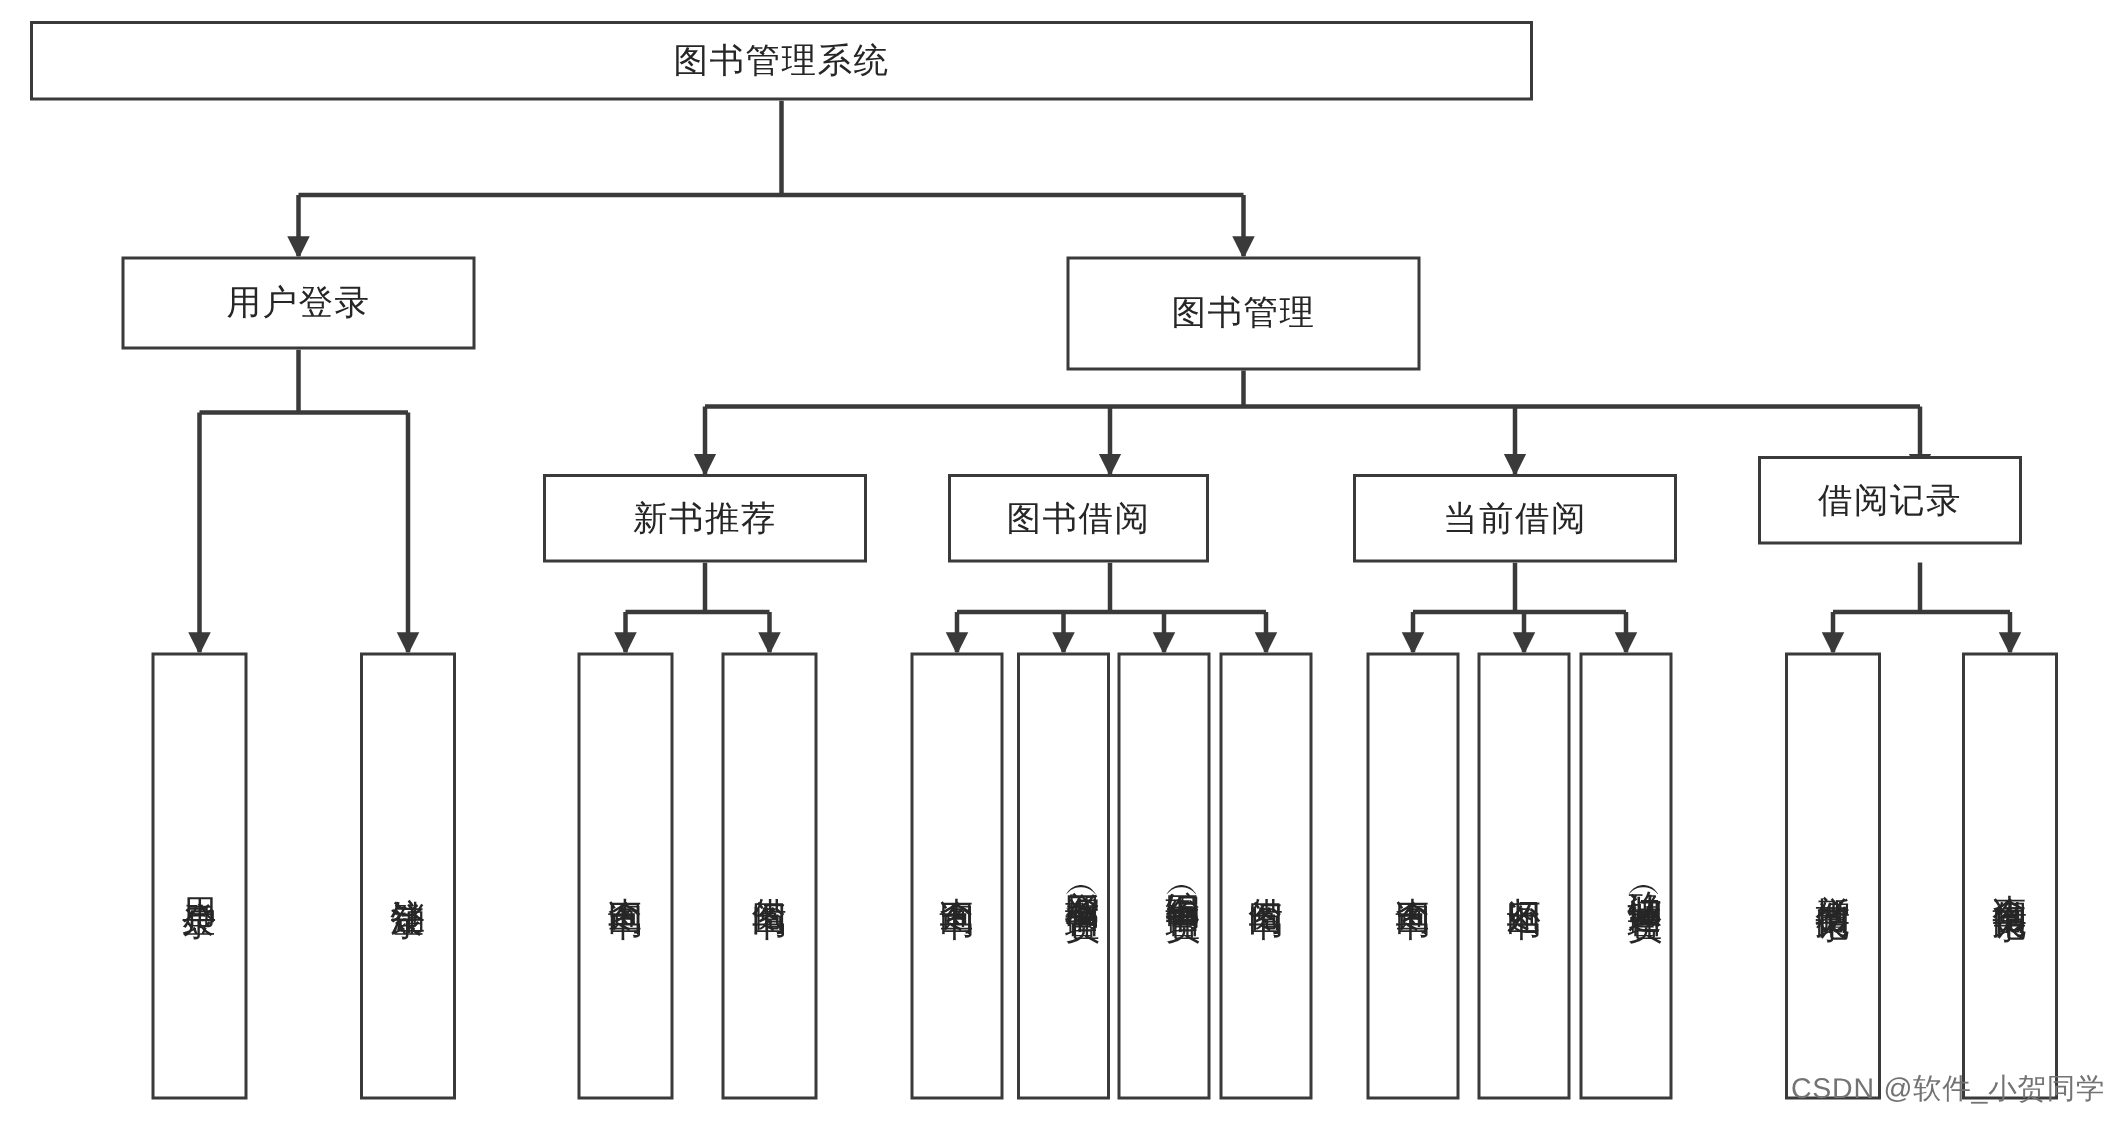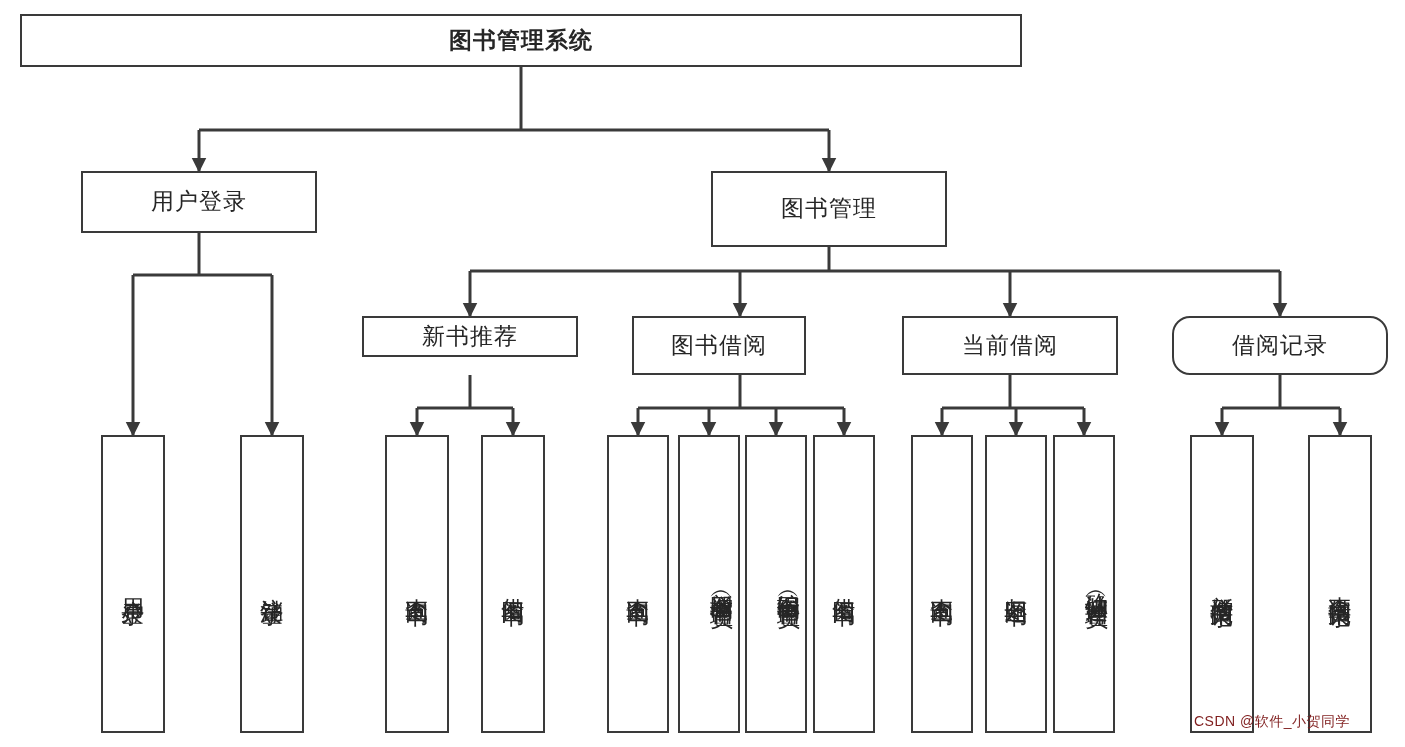--- a/index.html
+++ b/index.html
@@ -47,22 +47,22 @@
   svg.links {
     position: absolute;
     left: 0;
     top: 0;
     width: 1405px;
     height: 747px;
     pointer-events: none;
   }
   .watermark {
     position: absolute;
-    font-size: 14px;
-    color: #7f1d1d;
+    font-size: 19px;
+    color: #737373;
     letter-spacing: 0.5px;
     white-space: nowrap;
   }
 </style>
 </head>
 <body>
 
 <div id="canvas">
   <svg class="links" id="links">
       <defs>
@@ -98,27 +98,27 @@
       <line x1="942" y1="408" x2="1084" y2="408" stroke="#3a3a3a" stroke-width="3"></line>
       <line x1="942" y1="408" x2="942" y2="435" stroke="#3a3a3a" stroke-width="3" marker-end="url(#arrow)"></line>
       <line x1="1016" y1="408" x2="1016" y2="435" stroke="#3a3a3a" stroke-width="3" marker-end="url(#arrow)"></line>
       <line x1="1084" y1="408" x2="1084" y2="435" stroke="#3a3a3a" stroke-width="3" marker-end="url(#arrow)"></line>
       <line x1="1280" y1="375" x2="1280" y2="408" stroke="#3a3a3a" stroke-width="3"></line>
       <line x1="1222" y1="408" x2="1340" y2="408" stroke="#3a3a3a" stroke-width="3"></line>
       <line x1="1222" y1="408" x2="1222" y2="435" stroke="#3a3a3a" stroke-width="3" marker-end="url(#arrow)"></line>
       <line x1="1340" y1="408" x2="1340" y2="435" stroke="#3a3a3a" stroke-width="3" marker-end="url(#arrow)"></line>
     </svg>
   <div id="nodes">
-      <div class="node node-h" style="left: 20px; top: 14px; width: 1002px; height: 53px; font-weight: bold;">图书管理系统</div>
+      <div class="node node-h" style="left: 20px; top: 14px; width: 1002px; height: 53px;">图书管理系统</div>
       <div class="node node-h" style="left: 81px; top: 171px; width: 236px; height: 62px;">用户登录</div>
       <div class="node node-h" style="left: 711px; top: 171px; width: 236px; height: 76px;">图书管理</div>
-      <div class="node node-h" style="left: 362px; top: 316px; width: 216px; height: 41px;">新书推荐</div>
+      <div class="node node-h" style="left: 362px; top: 316px; width: 216px; height: 59px;">新书推荐</div>
       <div class="node node-h" style="left: 632px; top: 316px; width: 174px; height: 59px;">图书借阅</div>
       <div class="node node-h" style="left: 902px; top: 316px; width: 216px; height: 59px;">当前借阅</div>
-      <div class="node node-h" style="left: 1172px; top: 316px; width: 216px; height: 59px; border-radius: 18px;">借阅记录</div>
+      <div class="node node-h" style="left: 1172px; top: 304px; width: 176px; height: 59px;">借阅记录</div>
       <div class="node node-v" style="left: 101px; top: 435px; width: 64px; height: 298px;">用户登录</div>
       <div class="node node-v" style="left: 240px; top: 435px; width: 64px; height: 298px;">注销登录</div>
       <div class="node node-v" style="left: 385px; top: 435px; width: 64px; height: 298px;">查询图书</div>
       <div class="node node-v" style="left: 481px; top: 435px; width: 64px; height: 298px;">借阅图书</div>
       <div class="node node-v" style="left: 607px; top: 435px; width: 62px; height: 298px;">查询图书</div>
       <div class="node node-v align-top" style="left: 678px; top: 435px; width: 62px; height: 298px;">新增图书（管理员）</div>
       <div class="node node-v align-top" style="left: 745px; top: 435px; width: 62px; height: 298px;">编辑图书（管理员）</div>
       <div class="node node-v" style="left: 813px; top: 435px; width: 62px; height: 298px;">借阅图书</div>
       <div class="node node-v" style="left: 911px; top: 435px; width: 62px; height: 298px;">查询图书</div>
       <div class="node node-v" style="left: 985px; top: 435px; width: 62px; height: 298px;">归还图书</div>

